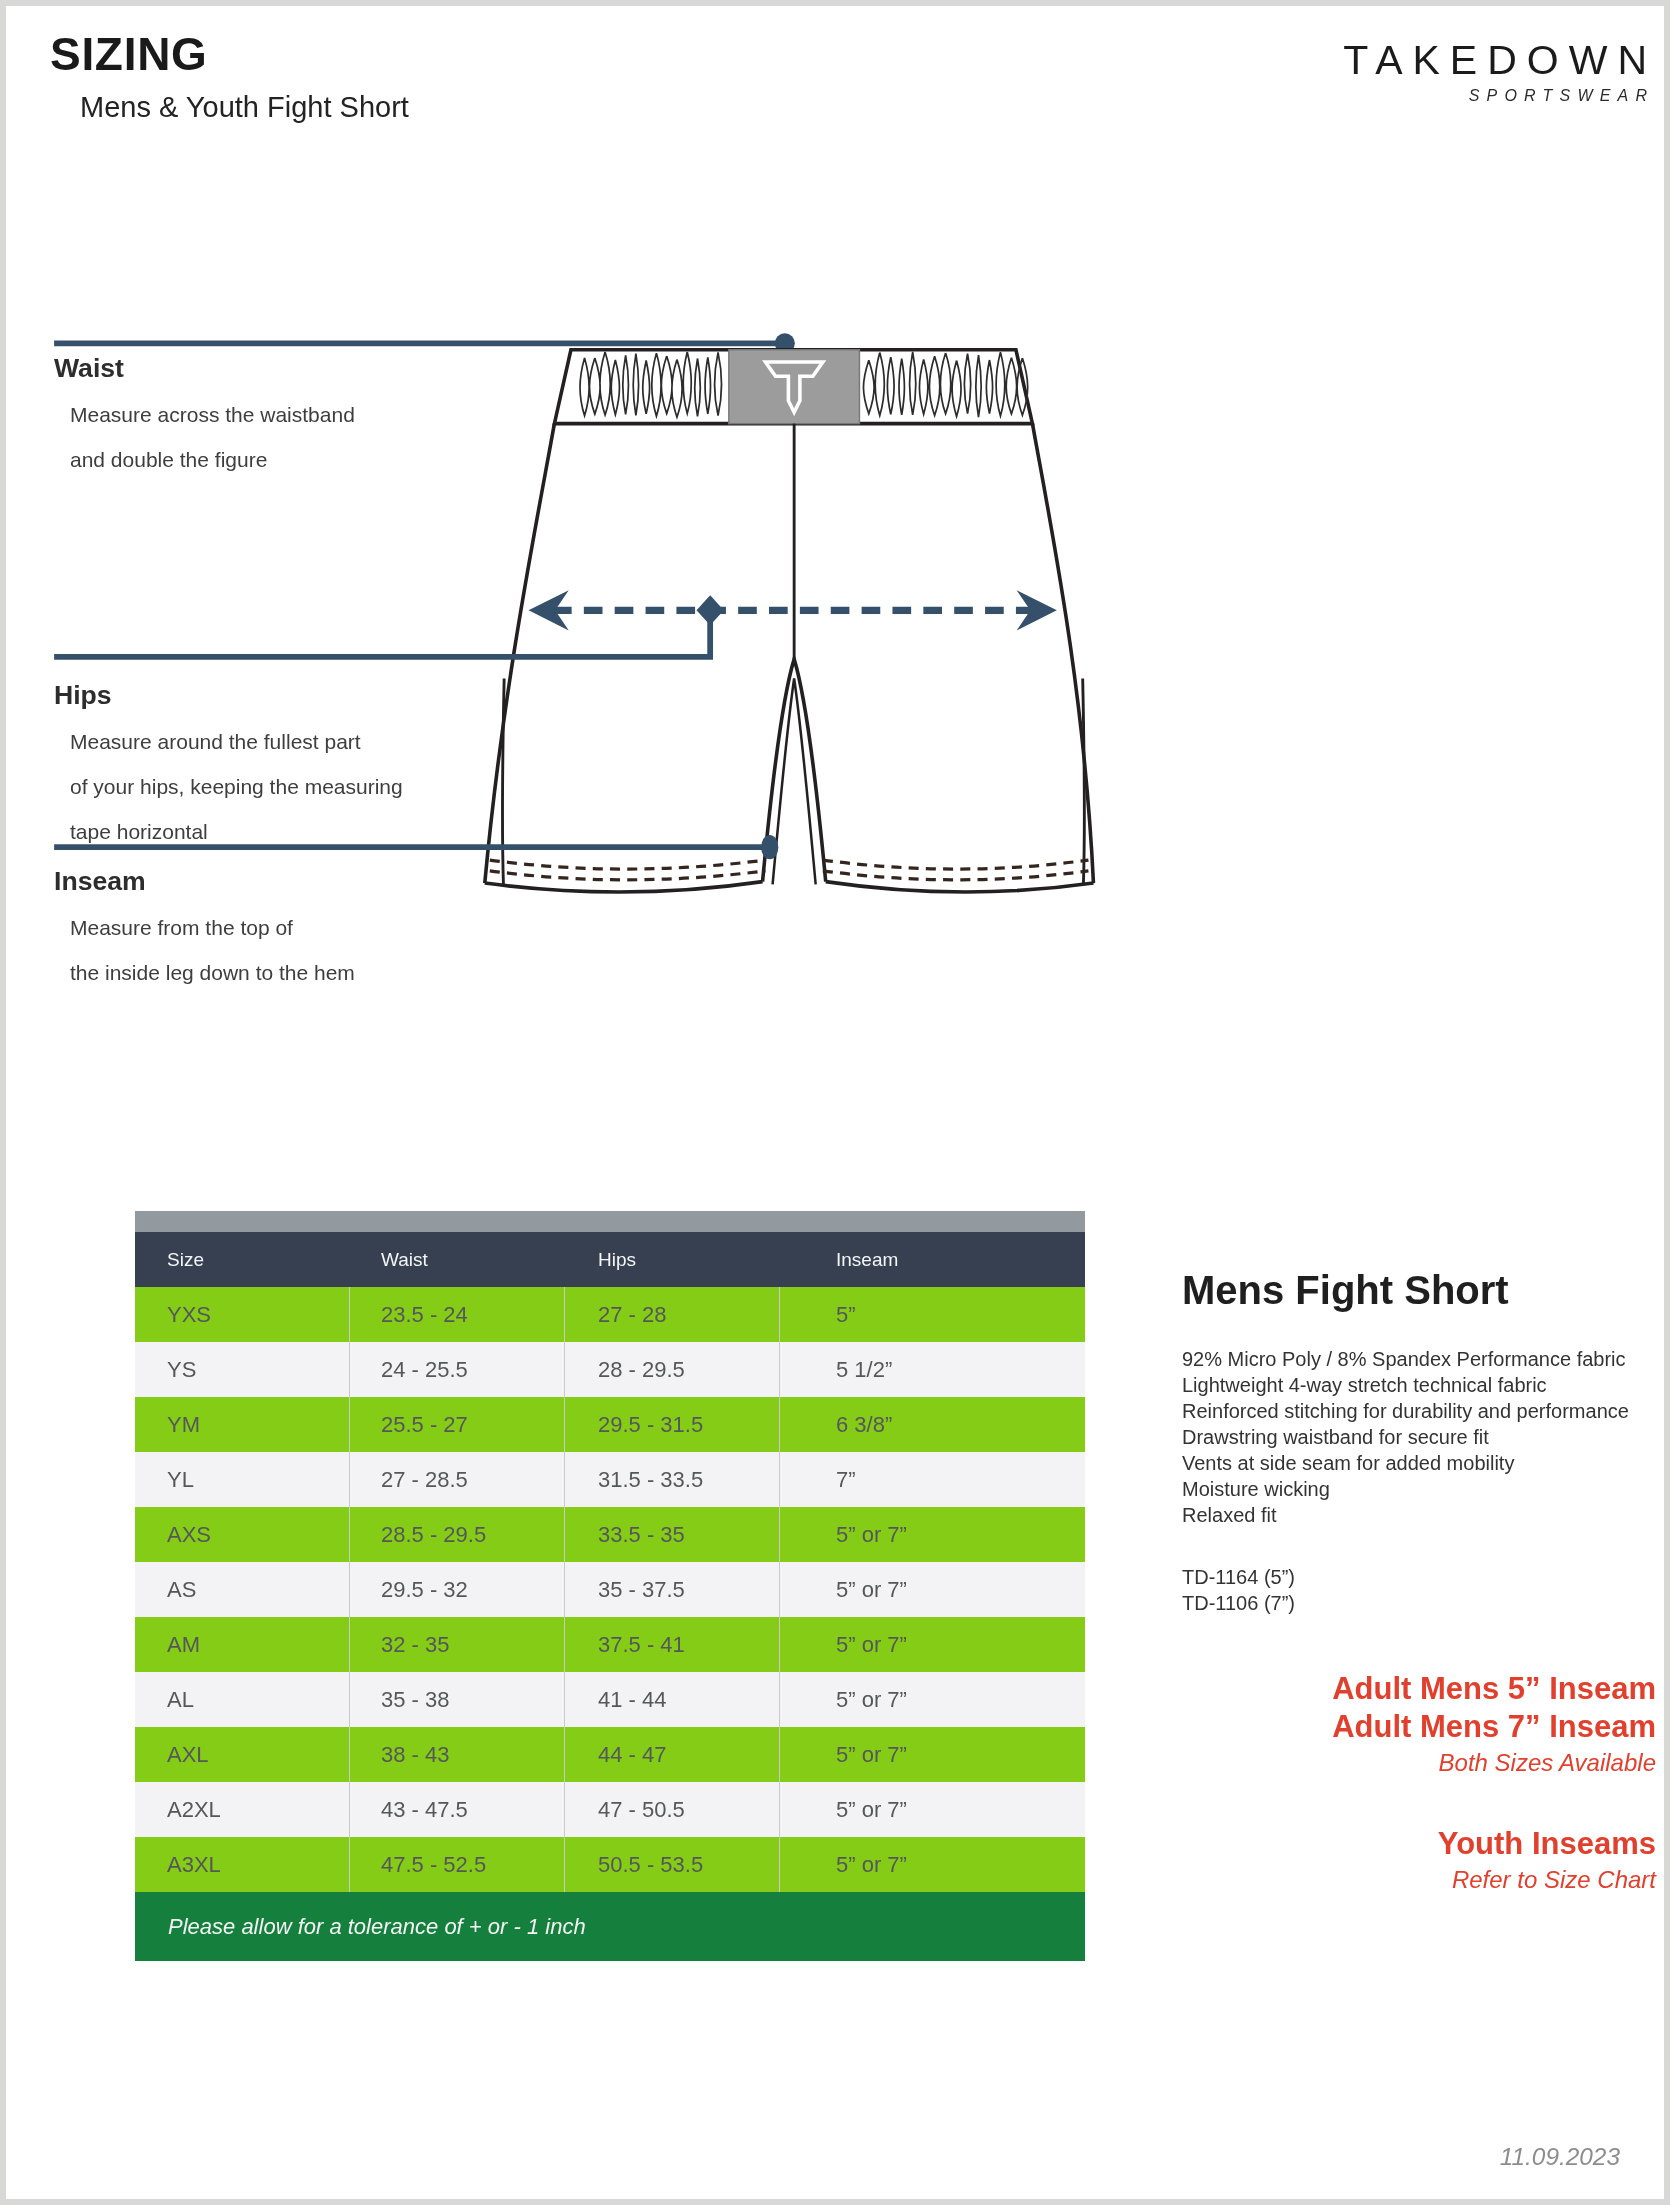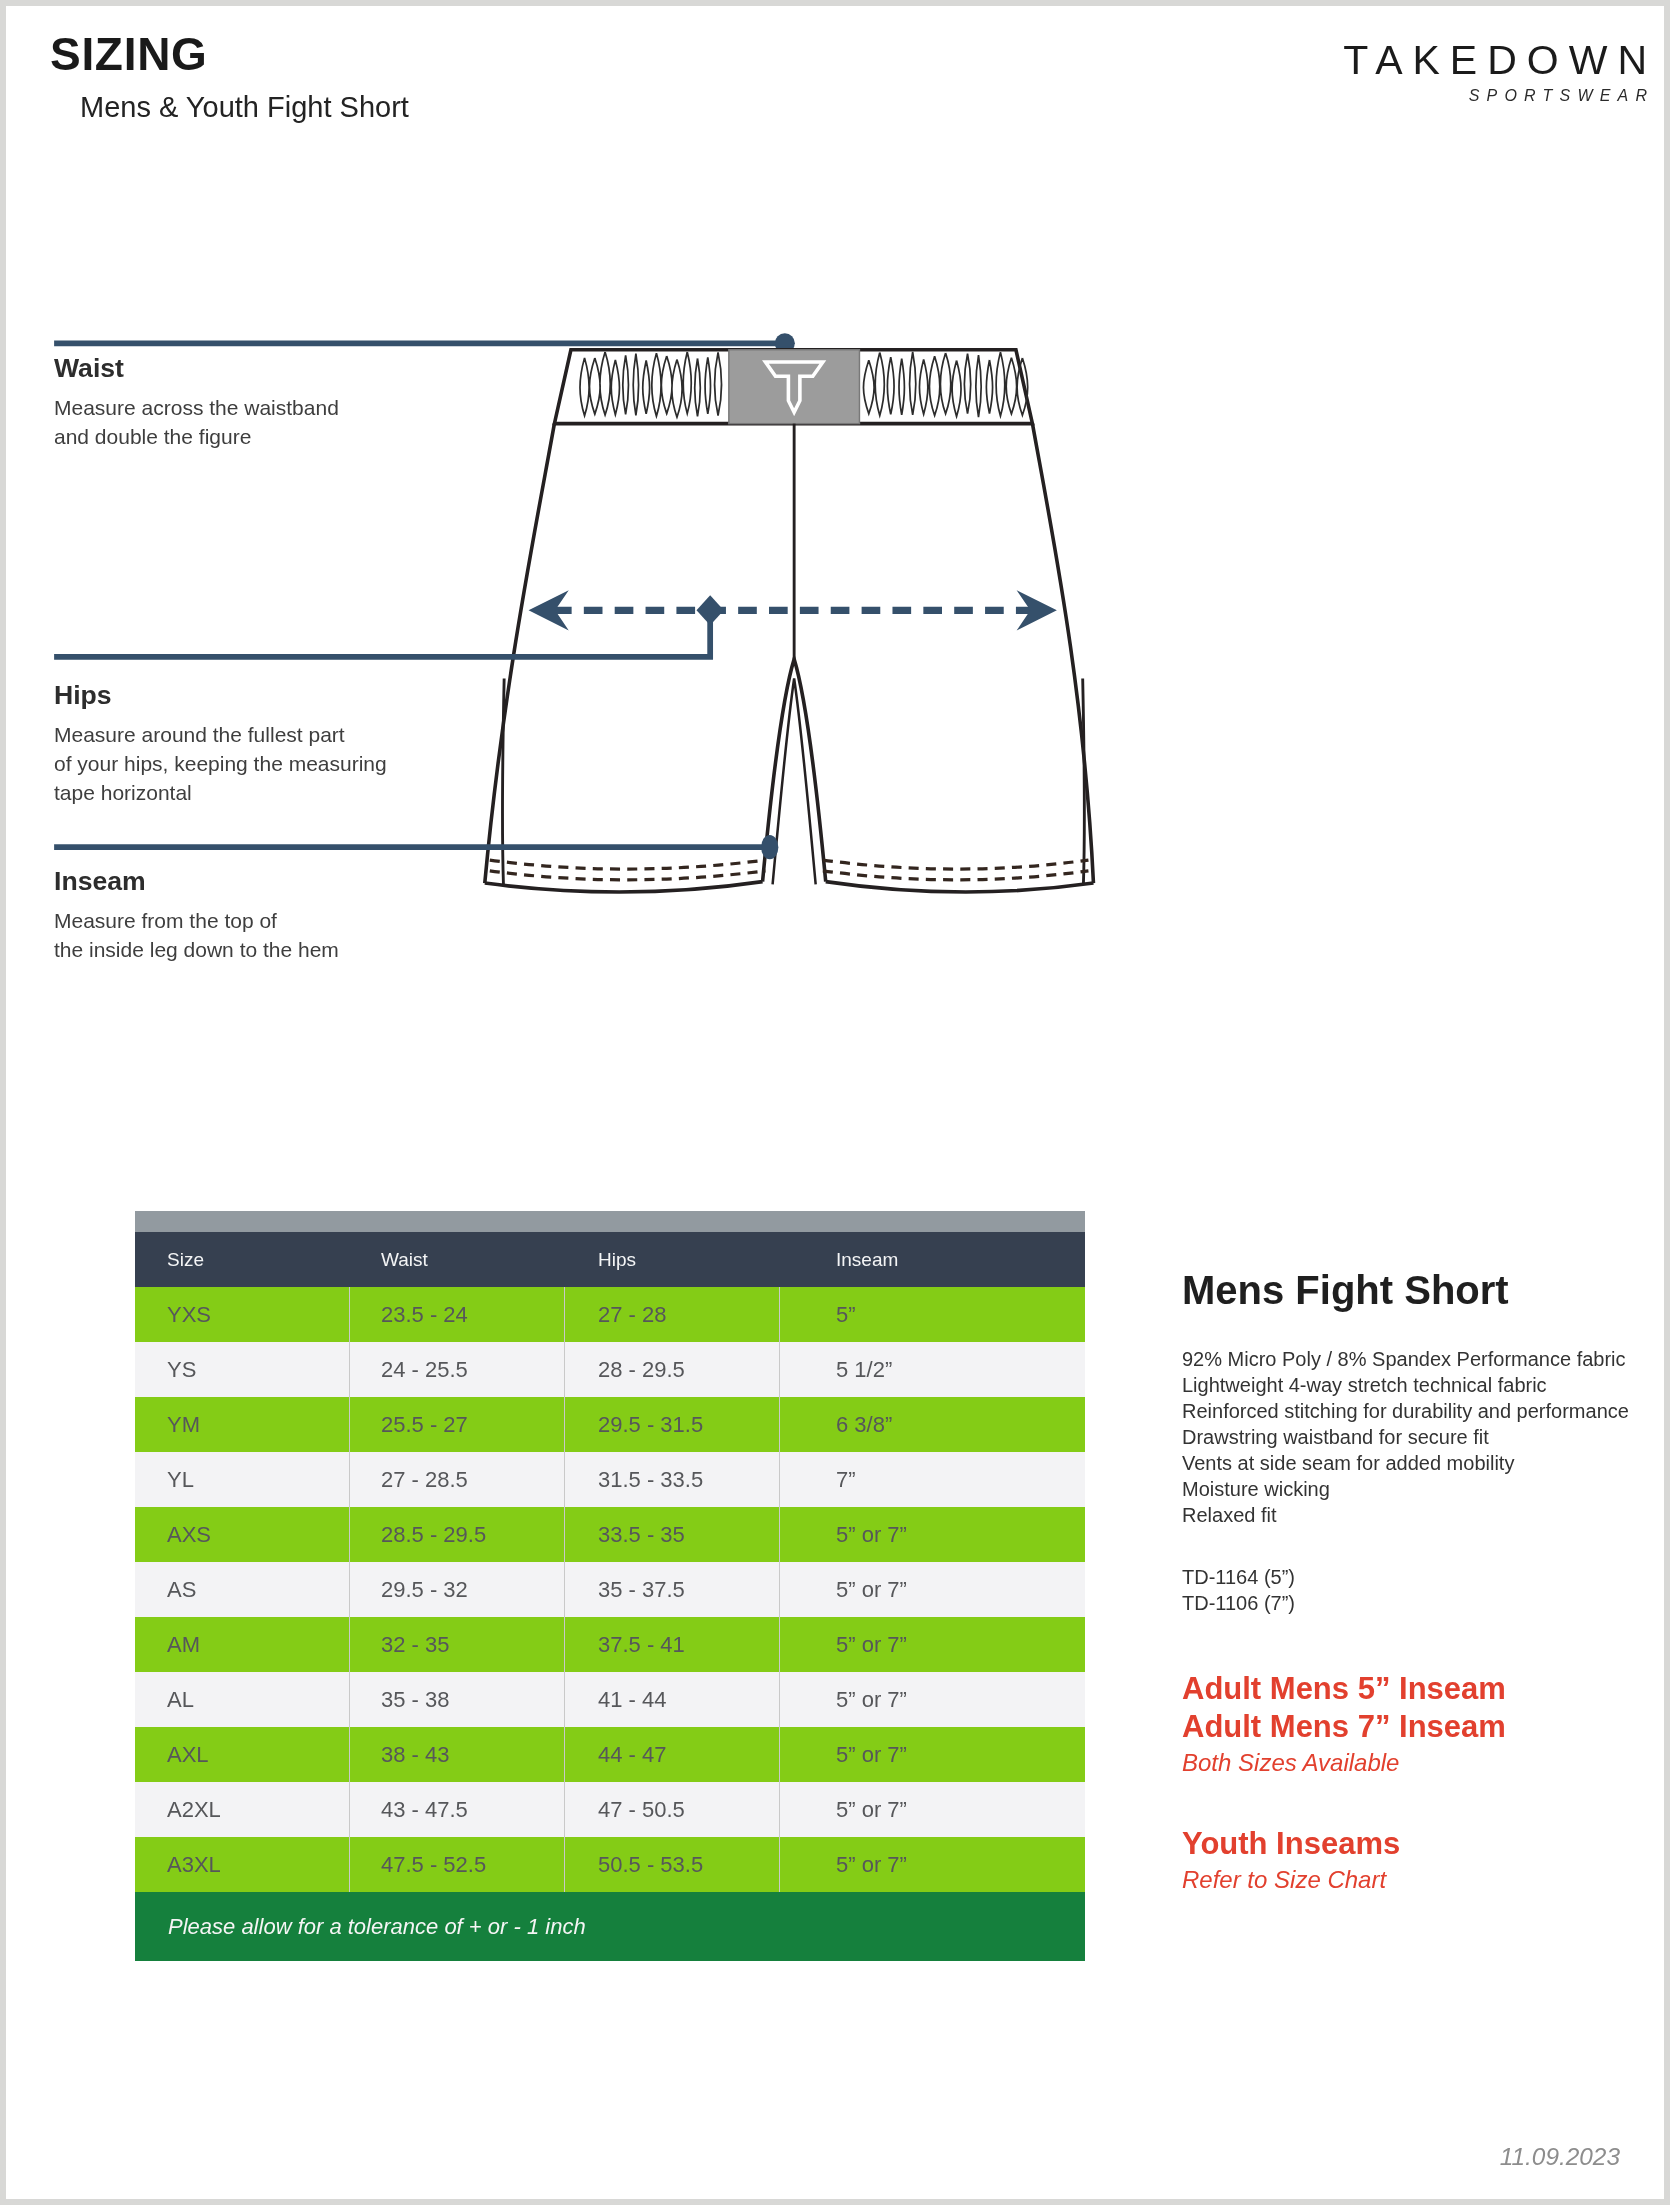--- a/index.html
+++ b/index.html
@@ -15,21 +15,21 @@
   .title{position:absolute;left:50px;top:27px;font-size:46px;font-weight:bold;letter-spacing:0.7px;color:#1a1a1a;}
   .subtitle{position:absolute;left:52px;top:91px;font-size:29px;color:#232323;margin-left:28px;}
   .brand{position:absolute;top:37px;right:23px;text-align:right;}
   .brand-name{font-size:41px;letter-spacing:10px;margin-right:-10px;color:#1b1b1b;font-weight:400;}
   .brand-tagline{font-size:16px;letter-spacing:7.2px;margin-right:-7.2px;font-style:italic;color:#2a2a2a;margin-top:2.9px;}
 
   
   .diagram-svg{position:absolute;left:0;top:316px;width:1149px;height:646px;}
   .callout{position:absolute;left:54px;}
   .callout h3{margin:0 0 8.6px 0;font-size:26.6px;font-weight:bold;color:#2d2d2d;}
-  .callout p{margin:0;font-size:21px;line-height:29px;color:#3e3e3e;}
+  .callout p{margin:16px;font-size:21px;line-height:29px;color:#3e3e3e;}
   .co-waist{top:353px;}
   .co-hips{top:680px;}
   .co-inseam{top:866px;}
 
   
   .chart{position:absolute;left:135px;top:1211px;width:950px;}
   .chart-titleband{height:117px;background:#4e555b;display:flex;align-items:center;}
   .chart-titleband .t{padding-left:33px;font-size:32px;font-weight:bold;color:#ffffff;letter-spacing:0.4px;}
   .chart-strip{height:21px;background:#929aa0;}
   .chart-head{height:55px;background:#364050;display:flex;align-items:center;color:#f4f5f6;font-size:19px;}
@@ -43,21 +43,21 @@
   .vline{position:absolute;top:0;bottom:0;width:1.4px;background:#c9c9c9;}
   .v1{left:214px;} .v2{left:429px;} .v3{left:644px;}
   .chart-foot{height:69px;background:#15803d;display:flex;align-items:center;}
   .chart-foot .t{padding-left:33px;font-size:22px;font-style:italic;color:#f5f5f5;}
 
   
   .product{position:absolute;left:1182px;top:1268px;width:474px;}
   .product h2{margin:0;font-size:40px;font-weight:bold;color:#1f1f1f;}
   .features{margin:33px 0 0 0;padding:0;list-style:none;font-size:20px;line-height:26px;color:#333333;}
   .skus{margin-top:36px;font-size:20px;line-height:26px;color:#333333;}
-  .highlights{position:absolute;left:1182px;top:1670px;width:474px;}
+  .highlights{position:absolute;left:1182px;top:1670px;width:474px;text-align:right;}
   .hl{color:#e2402e;}
   .hl-bold{font-size:31px;font-weight:bold;line-height:38px;}
   .hl-italic{font-size:24px;font-style:italic;line-height:34px;}
   .hl-gap{margin-top:45px;}
 
   .date{position:absolute;right:50px;top:2143px;font-size:24.4px;font-style:italic;color:#8d8d8d;}
 </style>
 </head>
 <body>
 

